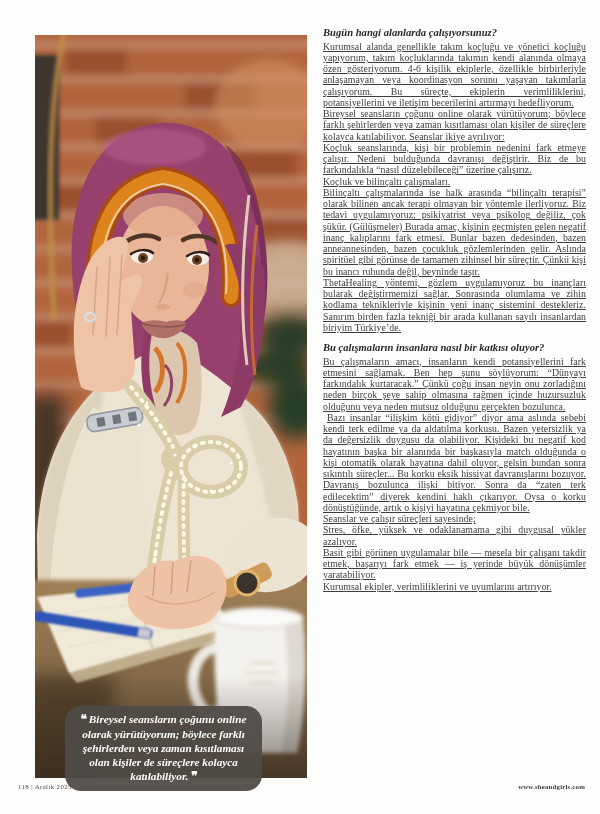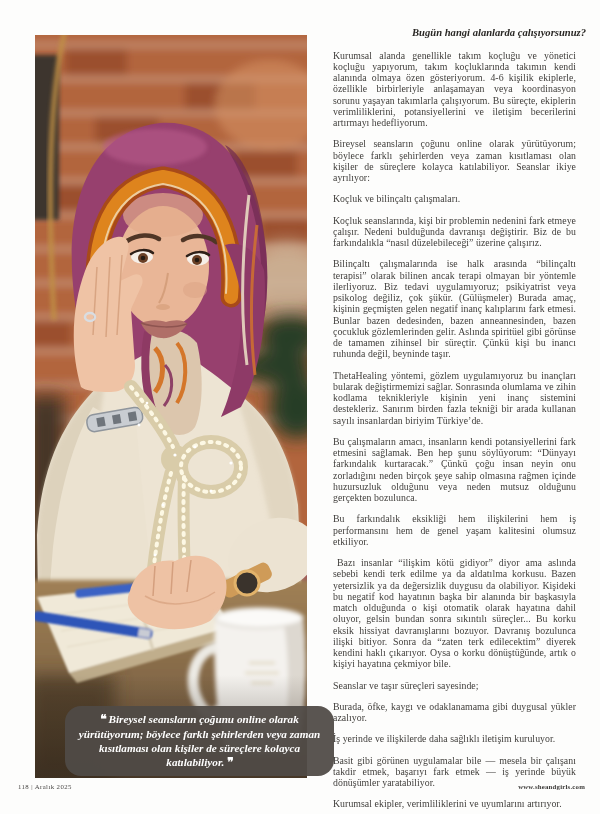--- a/index.html
+++ b/index.html
@@ -6,34 +6,34 @@
   body{width:600px;height:814px;position:relative;overflow:hidden;
        font-family:"Liberation Serif", serif;}
   .page{position:absolute;inset:0;background:#fdfdfc;}
 
   
   .photo-frame{position:absolute;left:35px;top:35px;width:272px;height:743px;
                overflow:hidden;background:#a5562f;}
   .photo-frame svg{display:block;}
 
   
-  .quote-box{position:absolute;left:65px;top:706px;width:269px;min-height:59px;
+  .quote-box{position:absolute;left:65px;top:706px;width:197px;min-height:59px;
              background:rgba(80,74,70,0.94);border-radius:16px;
              display:flex;align-items:center;justify-content:center;
              padding:6px 12px;box-sizing:border-box;}
   .quote-text{color:#ffffff;font-style:italic;font-weight:bold;
               font-size:11.2px;line-height:1.26;text-align:center;}
   .quote-mark{font-style:normal;font-size:12px;letter-spacing:-1px;}
 
   
   .article{position:absolute;left:323px;top:27px;width:263px;color:#3f3d3a;}
   .section-heading{font-weight:bold;font-style:italic;font-size:10.6px;
-                   color:#292724;line-height:12.5px;margin:0 0 1px 0;text-align:right;}
-  .para{font-size:9.8px;line-height:11.25px;text-align:justify;margin:10px;
-        letter-spacing:0.05px;}
+                   color:#292724;line-height:12.5px;margin:0 0 1px 0;}
+  .para{font-size:9.8px;line-height:11.25px;text-align:justify;margin:0;
+        letter-spacing:0.05px;text-decoration:underline;}
   .para.indent{text-indent:4px;}
   .section + .section{margin-top:9px;}
 
   
   .footer-left{position:absolute;left:18px;top:783px;font-size:6.8px;
                color:#4a4846;letter-spacing:0.4px;}
   .footer-right{position:absolute;right:15px;top:783px;font-size:6.8px;
                 color:#3c3a38;font-weight:bold;letter-spacing:0.2px;}
 </style>
 </head>
@@ -265,33 +265,32 @@
       <span class="quote-mark">❞</span>
     </div>
   </div>
 
   <div class="article">
 
     <div class="section">
       <h2 class="section-heading">Bugün hangi alanlarda çalışıyorsunuz?</h2>
       <p class="para">Kurumsal alanda genellikle takım koçluğu ve yönetici koçluğu yapıyorum, takım koçluklarında takımın kendi alanında olmaya özen gösteriyorum. 4-6 kişilik ekiplerle, özellikle birbirleriyle anlaşamayan veya koordinasyon sorunu yaşayan takımlarla çalışıyorum. Bu süreçte, ekiplerin verimliliklerini, potansiyellerini ve iletişim becerilerini artırmayı hedefliyorum.</p>
       <p class="para">Bireysel seansların çoğunu online olarak yürütüyorum; böylece farklı şehirlerden veya zaman kısıtlaması olan kişiler de süreçlere kolayca katılabiliyor. Seanslar ikiye ayrılıyor:</p>
+      <p class="para">Koçluk seanslarında, kişi bir problemin nedenini fark etmeye çalışır. Nedeni bulduğunda davranışı değiştirir. Biz de bu farkındalıkla “nasıl düzelebileceği” üzerine çalışırız.</p>
       <p class="para">Koçluk ve bilinçaltı çalışmaları.</p>
-      <p class="para">Koçluk seanslarında, kişi bir problemin nedenini fark etmeye çalışır. Nedeni bulduğunda davranışı değiştirir. Biz de bu farkındalıkla “nasıl düzelebileceği” üzerine çalışırız.</p>
       <p class="para">Bilinçaltı çalışmalarında ise halk arasında “bilinçaltı terapisi” olarak bilinen ancak terapi olmayan bir yöntemle ilerliyoruz. Biz tedavi uygulamıyoruz; psikiyatrist veya psikolog değiliz, çok şükür. (Gülüşmeler) Burada amaç, kişinin geçmişten gelen negatif inanç kalıplarını fark etmesi. Bunlar bazen dedesinden, bazen anneannesinden, bazen çocukluk gözlemlerinden gelir. Aslında spiritüel gibi görünse de tamamen zihinsel bir süreçtir. Çünkü kişi bu inancı ruhunda değil, beyninde taşır.</p>
       <p class="para">ThetaHealing yöntemi, gözlem uygulamıyoruz bu inançları bularak değiştirmemizi sağlar. Sonrasında olumlama ve zihin kodlama teknikleriyle kişinin yeni inanç sistemini destekleriz. Sanırım birden fazla tekniği bir arada kullanan sayılı insanlardan biriyim Türkiye’de.</p>
     </div>
 
     <div class="section">
+      <h2 class="section-heading">Bu çalışmaların insanlara nasıl bir katkısı oluyor?</h2>
       <p class="para">Bu çalışmaların amacı, insanların kendi potansiyellerini fark etmesini sağlamak. Ben hep şunu söylüyorum: “Dünyayı farkındalık kurtaracak.” Çünkü çoğu insan neyin onu zorladığını neden birçok şeye sahip olmasına rağmen içinde huzursuzluk olduğunu veya neden mutsuz olduğunu gerçekten bozulunca.</p>
-      <p class="para">Bu farkındalık eksikliği hem ilişkilerini hem iş performansını hem de genel yaşam kalitesini olumsuz etkiliyor.</p>
       <p class="para indent">Bazı insanlar “ilişkim kötü gidiyor” diyor ama aslında sebebi kendi terk edilme ya da aldatılma korkusu. Bazen yetersizlik ya da değersizlik duygusu da olabiliyor. Kişideki bu negatif kod hayatının başka bir alanında bir başkasıyla match olduğunda o kişi otomatik olarak hayatına dahil oluyor, gelsin bundan sonra sıkıntılı süreçler... Bu korku eksik hissiyat davranışlarını bozuyor. Davranış bozulunca ilişki bitiyor. Sonra da “zaten terk edilecektim” diyerek kendini haklı çıkarıyor. Oysa o korku dönüştüğünde, artık o kişiyi hayatına çekmiyor bile.</p>
-      <p class="para">Seanslar ve taşır süreçleri sayesinde;</p>
-      <p class="para">Burada, öfke, kaygı ve odaklanamama gibi duygusal yükler azalıyor.</p>
-      <p class="para">İş yerinde ve ilişkilerde daha sağlıklı iletişim kuruluyor.</p>
+      <p class="para">Seanslar ve çalışır süreçleri sayesinde;</p>
+      <p class="para">Stres, öfke, yüksek ve odaklanamama gibi duygusal yükler azalıyor.</p>
       <p class="para">Basit gibi görünen uygulamalar bile — mesela bir çalışanı takdir etmek, başarıyı fark etmek — iş yerinde büyük dönüşümler yaratabiliyor.</p>
       <p class="para">Kurumsal ekipler, verimliliklerini ve uyumlarını artırıyor.</p>
     </div>
 
   </div>
 
   <div class="footer-left">118 | Aralık 2025</div>
   <div class="footer-right">www.sheandgirls.com</div>
 
 </div>

